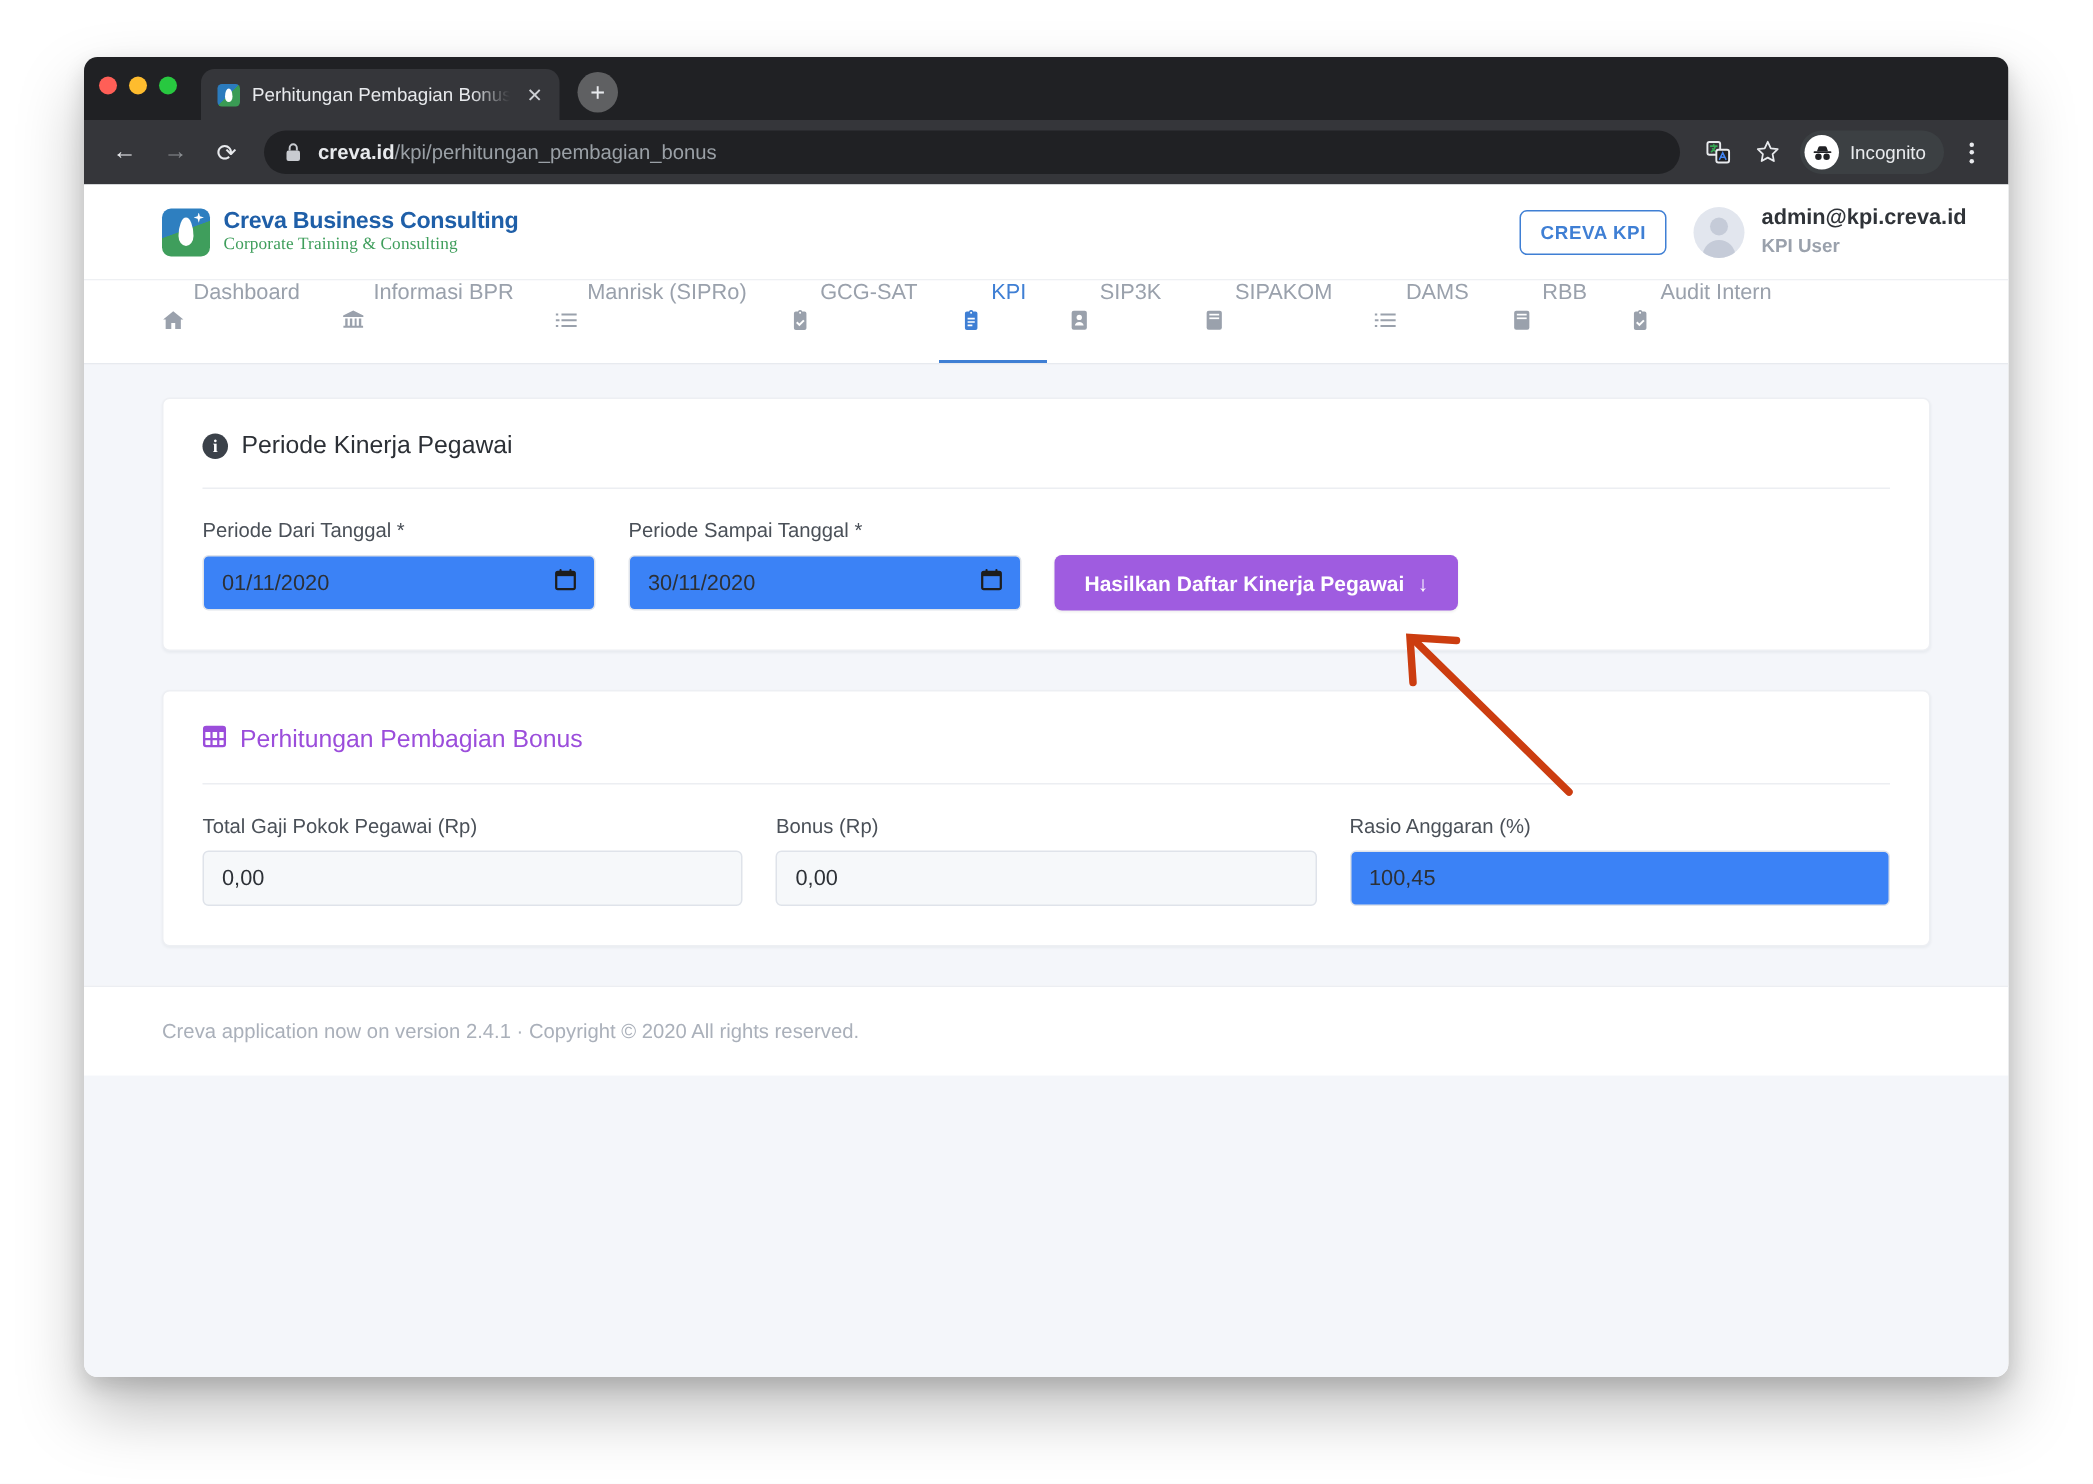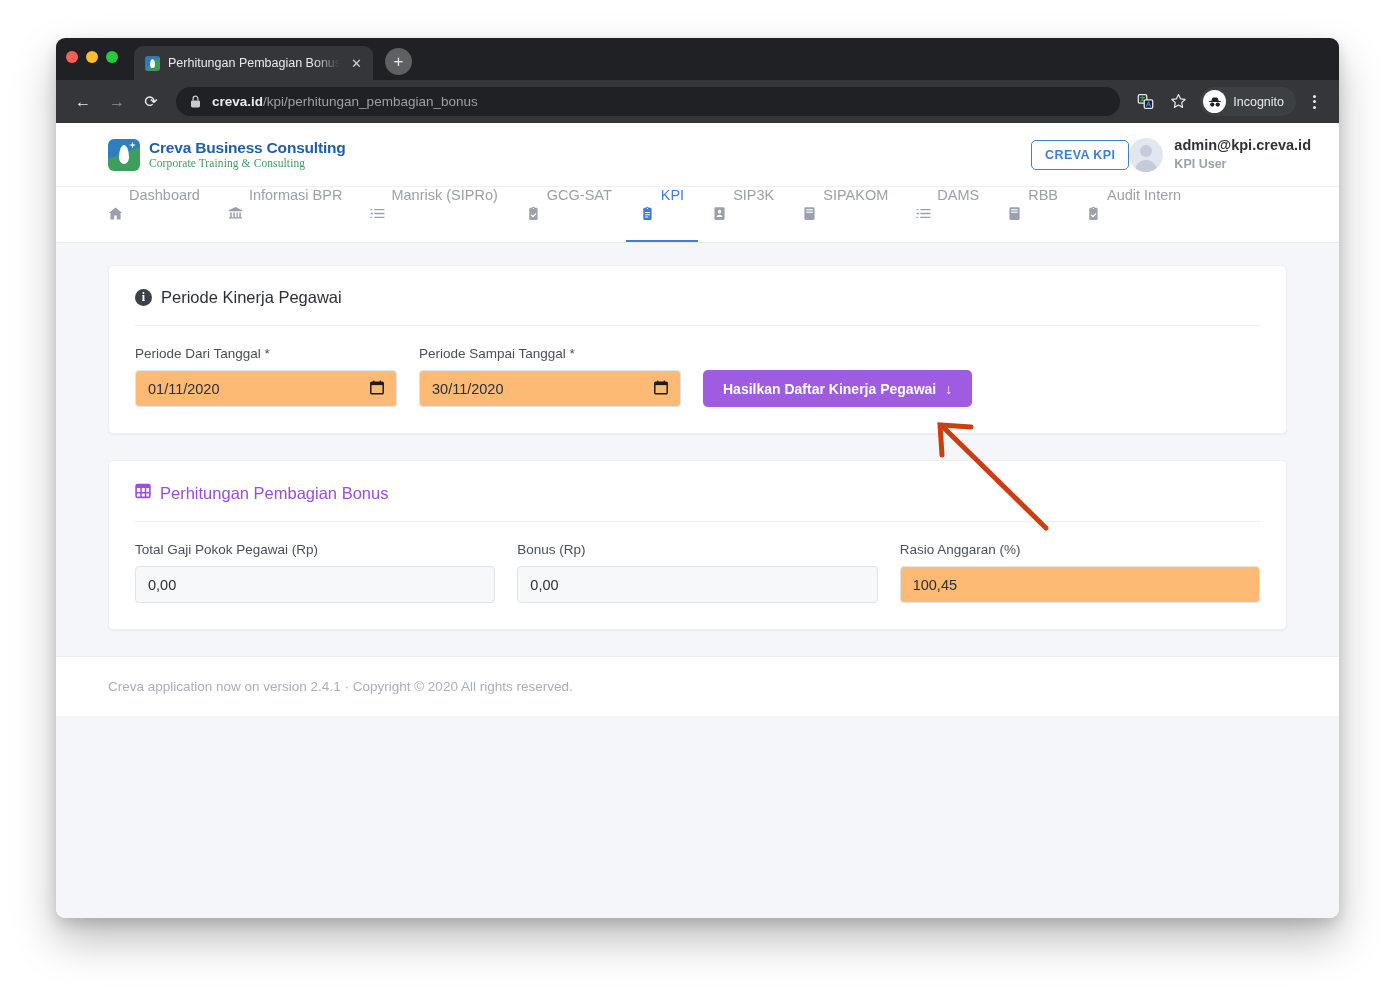--- a/index.html
+++ b/index.html
@@ -205,21 +205,21 @@
   .logo-text { line-height: 1.05; }
   .logo-title {
     color: #1f5fa8; font-weight: 700; font-size: 15.5px;
     letter-spacing: -0.2px;
   }
   .logo-sub {
     color: #3f9e5c; font-size: 11.5px;
     font-family: "Liberation Serif", serif;
     letter-spacing: 0.1px;
   }
-  .header-right { margin-left: auto; display: flex; align-items: center; }
+  .header-right { margin-left: auto; display: flex; align-items: center; gap: 18px; }
   .kpi-badge {
     border: 1px solid #3f7fd4;
     color: #3f7fd4;
     border-radius: 5px;
     font-size: 12.5px;
     font-weight: 700;
     letter-spacing: 0.4px;
     padding: 7px 13px;
     background: #ffffff;
     cursor: pointer;
@@ -298,21 +298,21 @@
     flex: 0 0 auto;
   }
 
   .form-row { display: flex; gap: 22px; align-items: flex-end; }
   .field { display: flex; flex-direction: column; gap: 9px; }
   .field-label { font-size: 13.5px; color: #4a5058; }
   .input {
     height: 37px;
     border: 1px solid #dfe3ea;
     border-radius: 4px;
-    background: #fdba74;
+    background: #3b82f6;
     font-size: 14.5px;
     color: #2c3036;
     padding: 0 12px;
     display: flex; align-items: center;
     font-family: "Liberation Sans", sans-serif;
     width: 100%;
     position: relative;
   }
   .input.readonly { background: #f6f8fa; }
   .input .cal-icon { margin-left: auto; }

